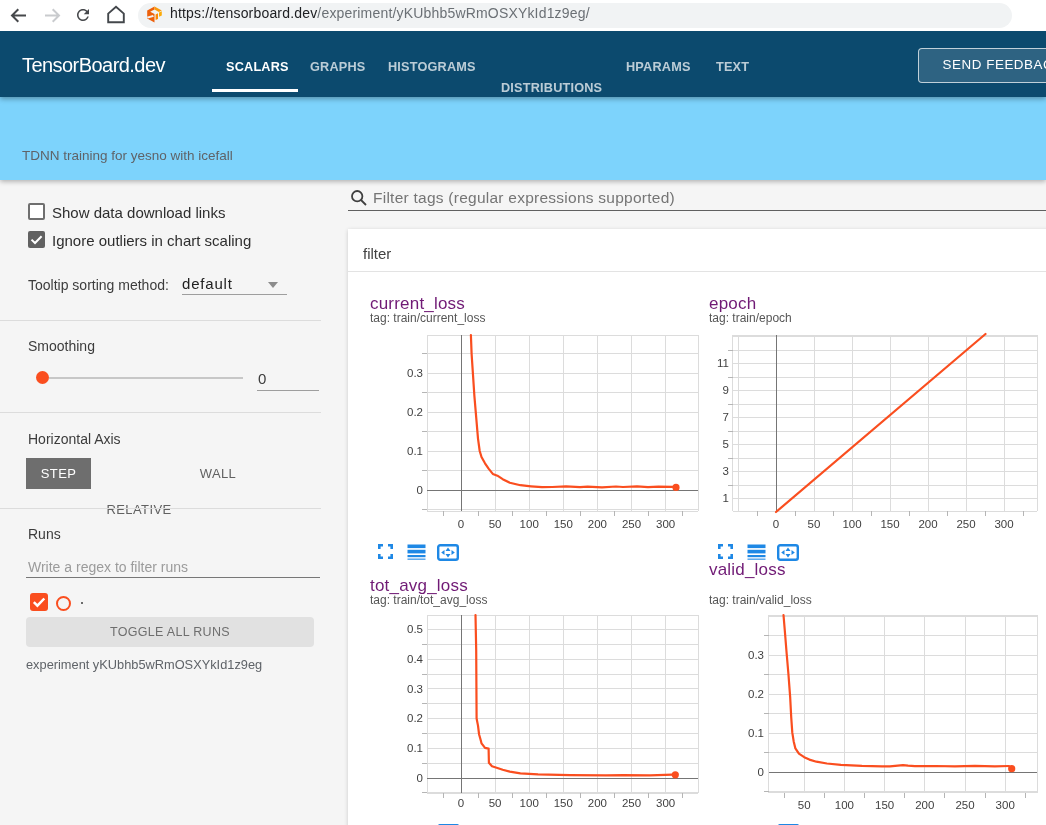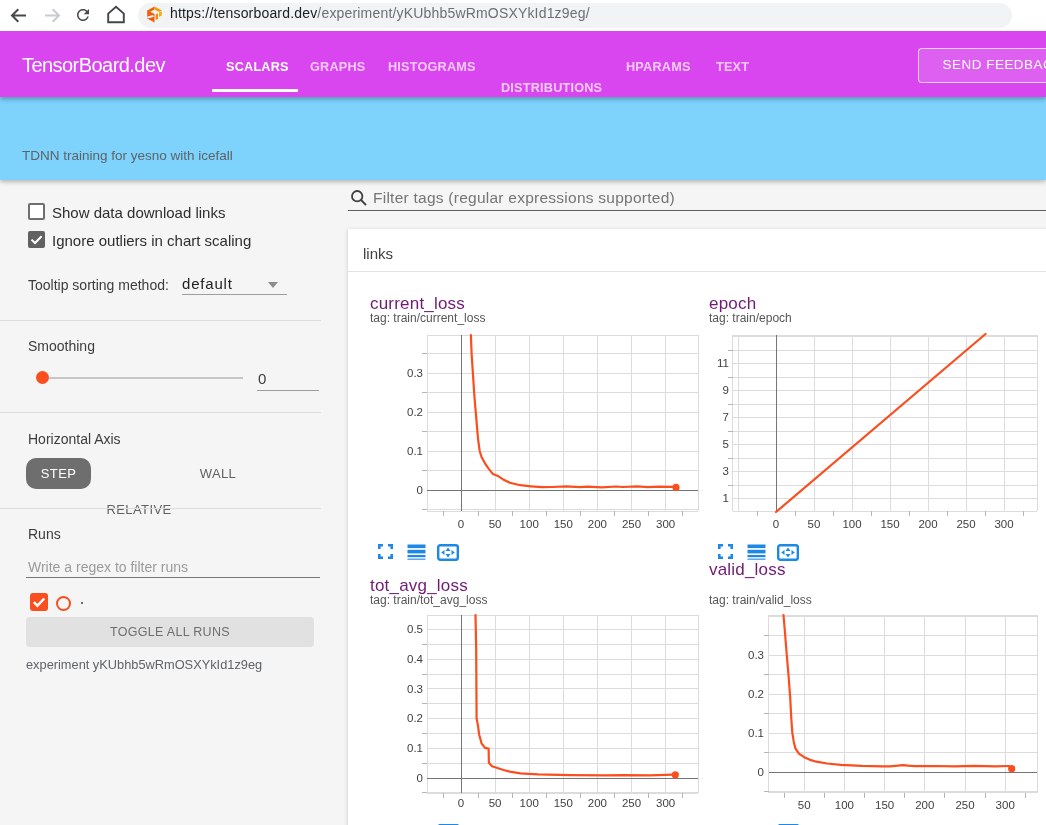--- a/index.html
+++ b/index.html
@@ -3,21 +3,21 @@
 <meta charset="utf-8">
 <style>
   * { margin:0; padding:0; box-sizing:border-box; }
   html,body { width:1046px; height:825px; overflow:hidden; font-family:"Liberation Sans", sans-serif; background:#f5f5f5; }
   .abs { position:absolute; }
   
   #toolbar { position:absolute; left:0; top:0; width:1046px; height:31px; background:#ffffff; z-index:30; }
   #pill { position:absolute; left:138px; top:3px; width:874px; height:25px; border-radius:13px; background:#f1f3f4; }
   #url { position:absolute; left:170px; top:0px; height:25px; line-height:26px; font-size:14px; color:#202124; letter-spacing:0.18px; }
   
-  #appbar { position:absolute; left:0; top:31px; width:1046px; height:66px; background:#d946ef; z-index:20;
+  #appbar { position:absolute; left:0; top:31px; width:1046px; height:66px; background:#0c4a6e; z-index:20;
             box-shadow:0 2px 5px rgba(0,0,0,0.32); }
   #logo { position:absolute; left:22px; top:24px; font-size:20px; line-height:20px; color:#fff; font-weight:normal; letter-spacing:-0.55px; }
   .tab { position:absolute; top:29px; height:14px; line-height:14px; font-size:12.7px; font-weight:bold; color:rgba(255,255,255,0.72); letter-spacing:0.2px; text-align:left; }
   .tab.active { color:#ffffff; }
   #tabline { position:absolute; left:212px; top:58px; width:86px; height:2.5px; background:#ffffff; }
   #feedback { position:absolute; left:917.5px; top:17px; width:160px; height:35px; border:1.5px solid rgba(255,255,255,0.7); border-radius:4px;
               background:rgba(255,255,255,0.14); color:#fff; font-size:13.4px; font-weight:normal; letter-spacing:0.55px; line-height:32px; padding-left:24px; white-space:nowrap; overflow:hidden; }
   
   #infobar { position:absolute; left:0; top:97px; width:1046px; height:83px; background:#7dd3fc; z-index:10;
              box-shadow:0 1.5px 5px rgba(0,0,0,0.3); }
@@ -94,21 +94,21 @@
 
   <div class="divider" style="top:140px;"></div>
   <div class="sdtext" style="left:28px;top:158px;">Smoothing</div>
   <div class="abs" style="left:49px;top:197px;width:194px;height:2px;background:#c7c7c7;"></div>
   <div class="abs" style="left:36px;top:191px;width:13px;height:13px;border-radius:50%;background:#fa4e1f;"></div>
   <div class="sdtext" style="left:258px;top:190px;font-size:15px;">0</div>
   <div class="abs" style="left:257px;top:210px;width:62px;height:1px;background:#9e9e9e;"></div>
 
   <div class="divider" style="top:232px;"></div>
   <div class="sdtext" style="left:28px;top:251px;">Horizontal Axis</div>
-  <div class="abs" style="left:26px;top:278px;width:65px;height:31px;background:#6e6e6e;border-radius:10px;color:#fff;font-size:13px;letter-spacing:0.4px;text-align:center;line-height:31px;">STEP</div>
+  <div class="abs" style="left:26px;top:278px;width:65px;height:31px;background:#6e6e6e;border-radius:0;color:#fff;font-size:13px;letter-spacing:0.4px;text-align:center;line-height:31px;">STEP</div>
   <div class="abs" style="left:104px;top:278px;width:70px;height:31px;color:#616161;font-size:13px;letter-spacing:0.4px;text-align:center;line-height:31px;margin-top:36px;">RELATIVE</div>
   <div class="abs" style="left:192px;top:278px;width:52px;height:31px;color:#616161;font-size:13px;letter-spacing:0.4px;text-align:center;line-height:31px;">WALL</div>
 
   <div class="divider" style="top:328px;"></div>
   <div class="sdtext" style="left:28px;top:346px;">Runs</div>
   <div class="abs" style="left:28px;top:379px;font-size:14px;color:#9b9b9b;">Write a regex to filter runs</div>
   <div class="abs" style="left:26px;top:397px;width:294px;height:1px;background:#777;"></div>
 
   <svg class="abs" style="left:30px;top:413px;" width="18" height="18" viewBox="0 0 18 18">
     <rect x="0" y="0" width="18" height="18" rx="3" fill="#fa4e1f"></rect>
@@ -123,21 +123,21 @@
 
 <svg class="abs" style="left:350px;top:189px;z-index:5" width="18" height="18" viewBox="0 0 18 18">
   <circle cx="7.2" cy="7.2" r="5.2" fill="none" stroke="#3f3f3f" stroke-width="1.8"></circle>
   <path d="M11 11 L16 16" stroke="#3f3f3f" stroke-width="1.8"></path>
 </svg>
 <div class="abs" style="left:373px;top:189px;font-size:15.5px;letter-spacing:0.25px;color:#757575;z-index:5">Filter tags (regular expressions supported)</div>
 <div class="abs" style="left:348px;top:210px;width:698px;height:1px;background:#606060;z-index:5"></div>
 
 <div id="card">
   <div id="cardhead"></div>
-  <div class="abs" style="left:15px;top:16px;font-size:15px;color:#414141;">links</div>
+  <div class="abs" style="left:15px;top:16px;font-size:15px;color:#414141;">filter</div>
 
   <div class="ctitle" style="left:22px;top:65px;">current_loss</div>
   <div class="ctag" style="left:22px;top:82px;">tag: train/current_loss</div>
   <div class="ctitle" style="left:361px;top:65px;">epoch</div>
   <div class="ctag" style="left:361px;top:82px;">tag: train/epoch</div>
   <div class="ctitle" style="left:22px;top:347px;">tot_avg_loss</div>
   <div class="ctag" style="left:22px;top:364px;">tag: train/tot_avg_loss</div>
   <div class="ctitle" style="left:361px;top:331px;">valid_loss</div>
   <div class="ctag" style="left:361px;top:364px;">tag: train/valid_loss</div>
 </div>

